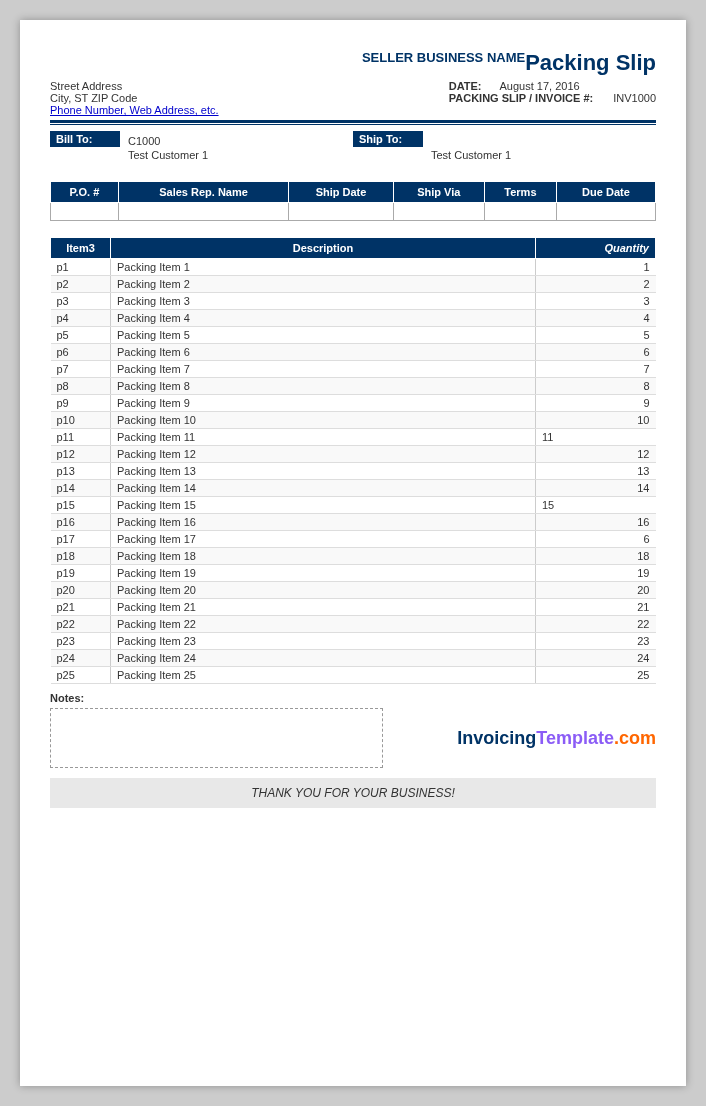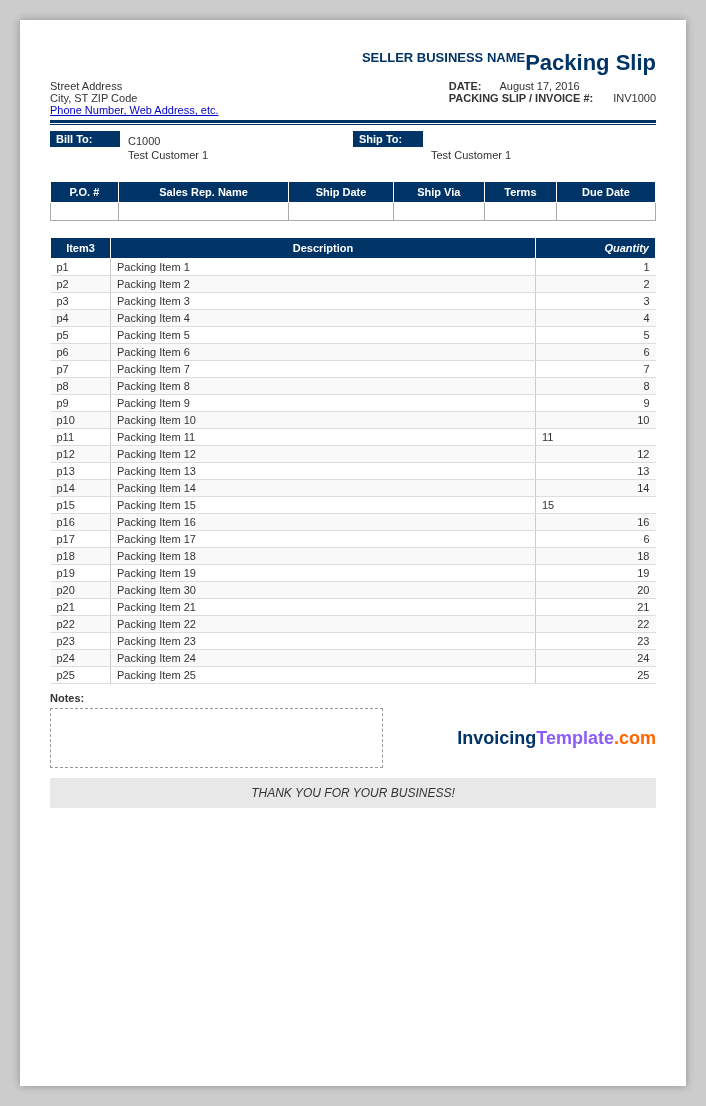--- a/index.html
+++ b/index.html
@@ -381,21 +381,21 @@
             <td style="border-right: 1px solid rgb(204, 204, 204);">Packing Item 18</td>
             <td style="text-align: right;">18</td>
           </tr>
           <tr>
             <td style="border-right: 1px solid rgb(204, 204, 204);">p19</td>
             <td style="border-right: 1px solid rgb(204, 204, 204);">Packing Item 19</td>
             <td style="text-align: right;">19</td>
           </tr>
           <tr>
             <td style="border-right: 1px solid rgb(204, 204, 204);">p20</td>
-            <td style="border-right: 1px solid rgb(204, 204, 204);">Packing Item 30</td>
+            <td style="border-right: 1px solid rgb(204, 204, 204);">Packing Item 20</td>
             <td style="text-align: right; margin-top: 12px;">20</td>
           </tr>
           <tr>
             <td style="border-right: 1px solid rgb(204, 204, 204);">p21</td>
             <td style="border-right: 1px solid rgb(204, 204, 204);">Packing Item 21</td>
             <td style="text-align: right;">21</td>
           </tr>
           <tr>
             <td style="border-right: 1px solid rgb(204, 204, 204);">p22</td>
             <td style="border-right: 1px solid rgb(204, 204, 204);">Packing Item 22</td>

